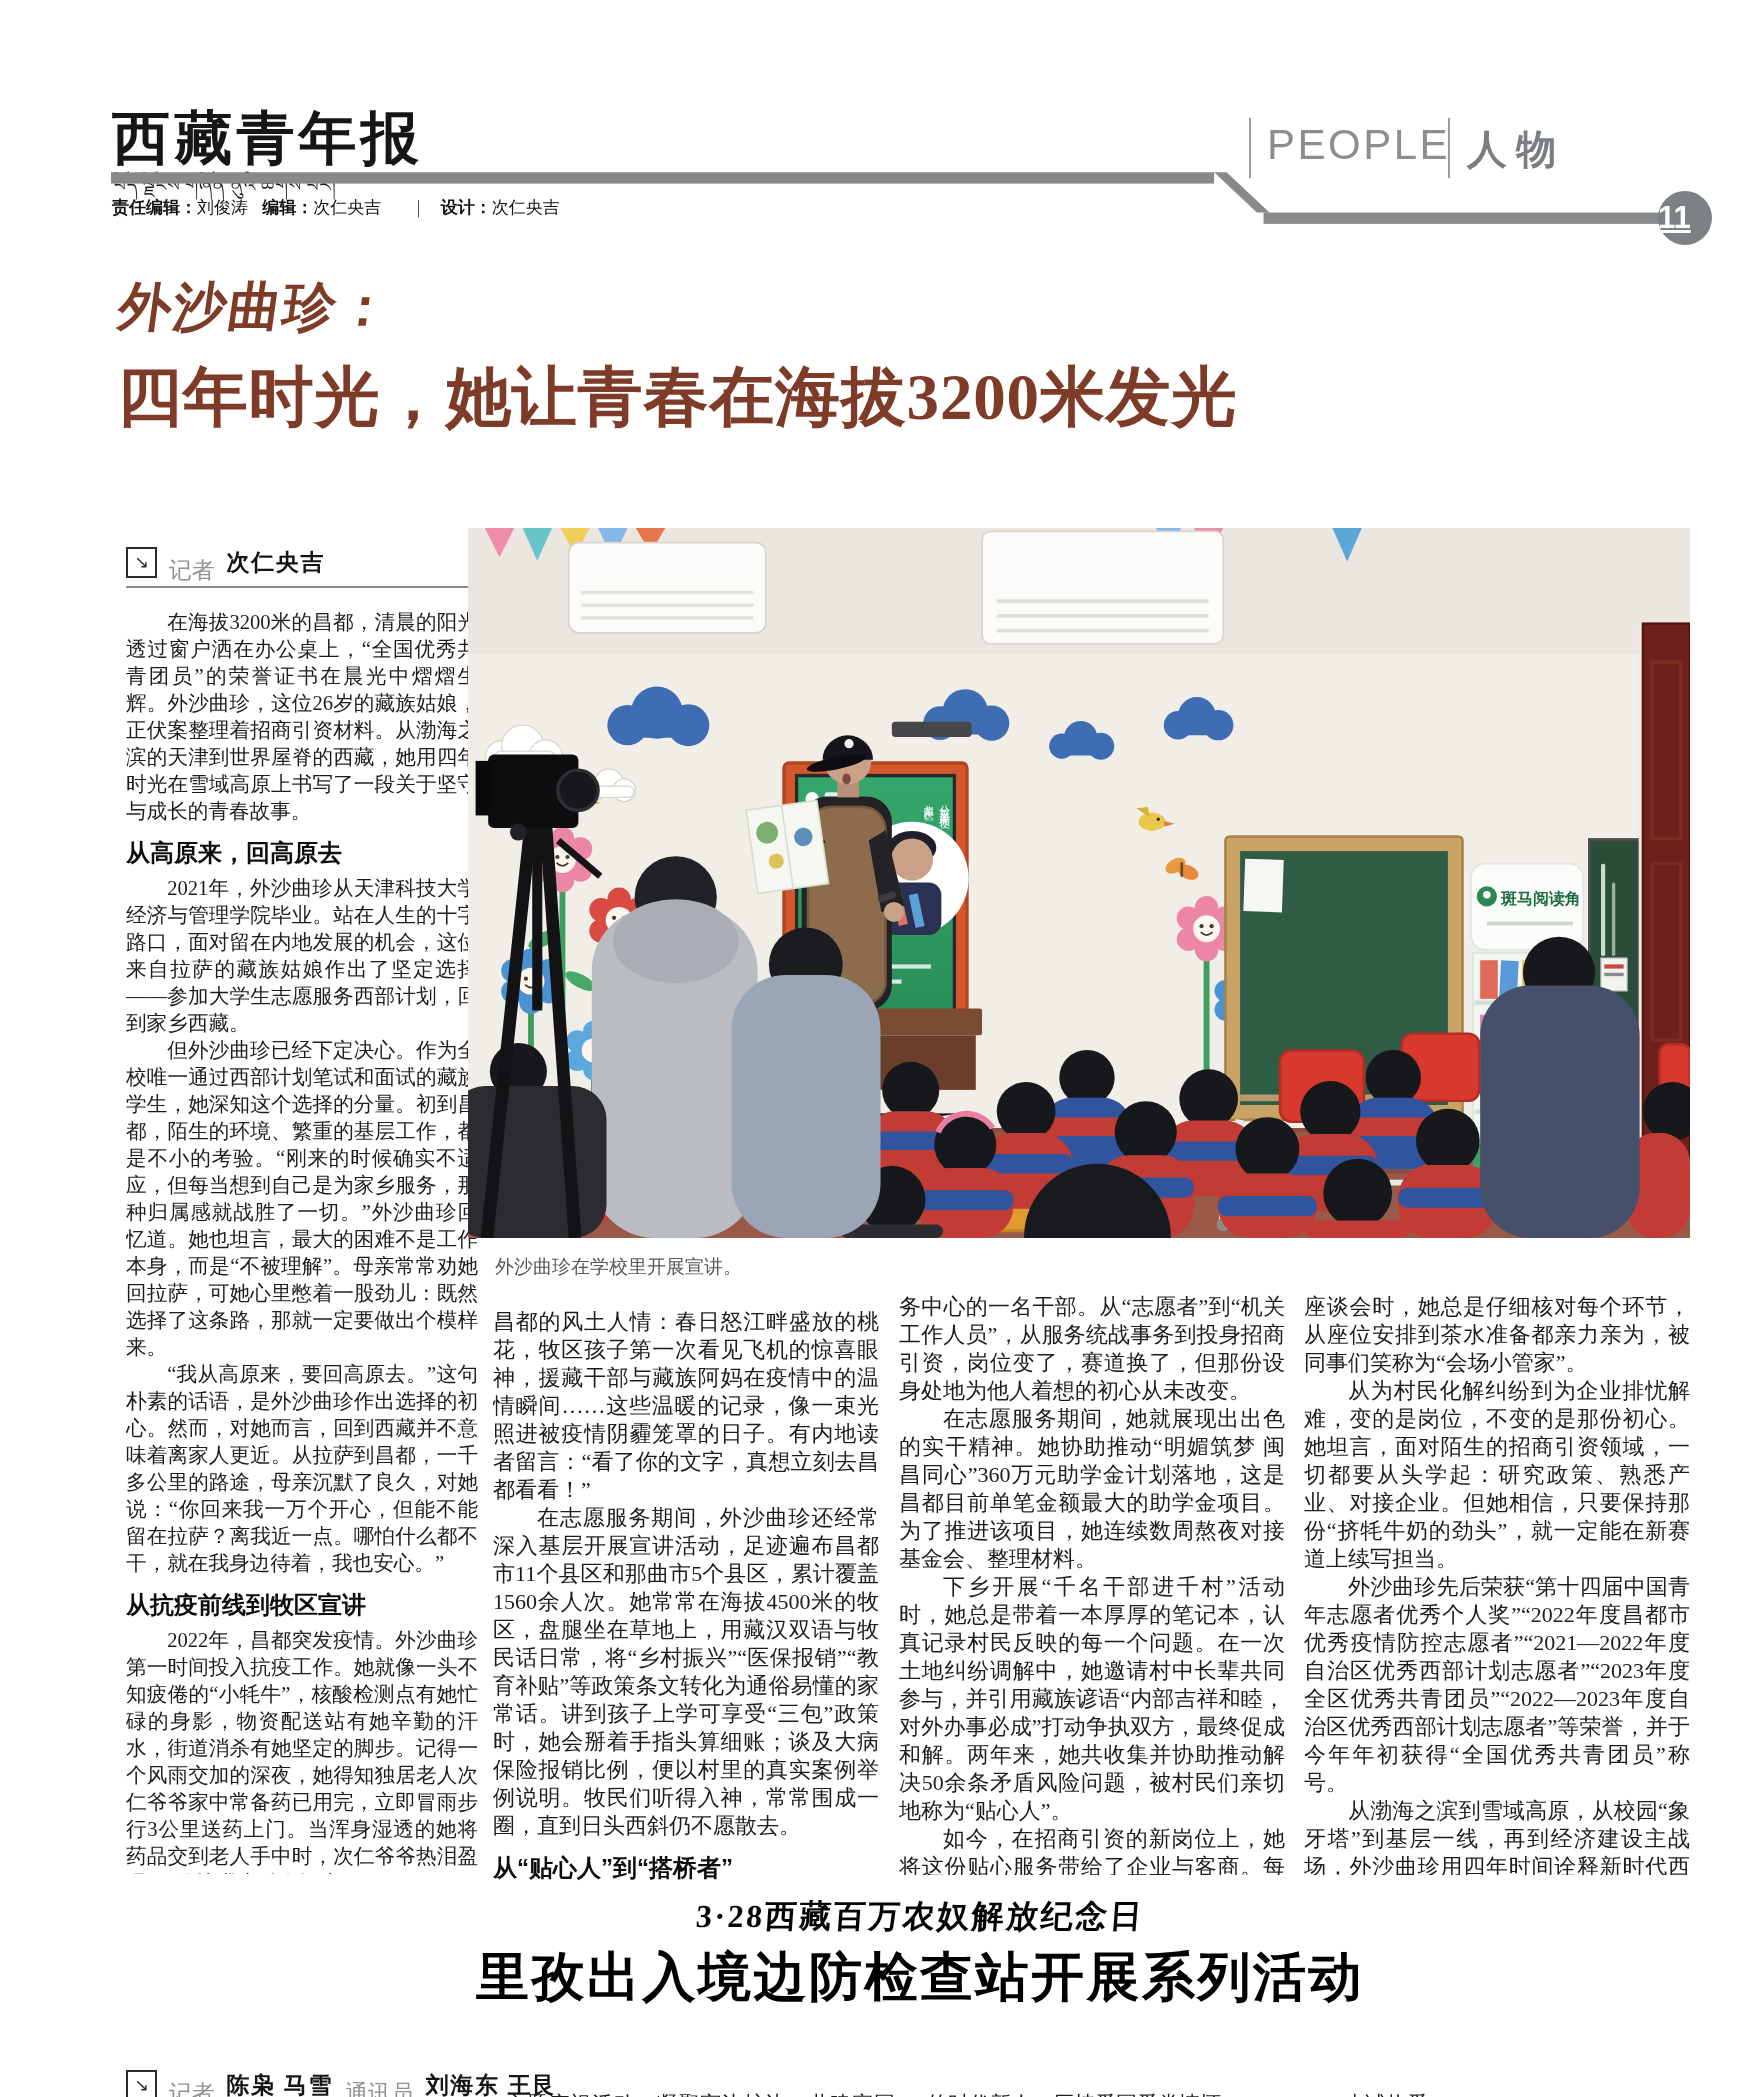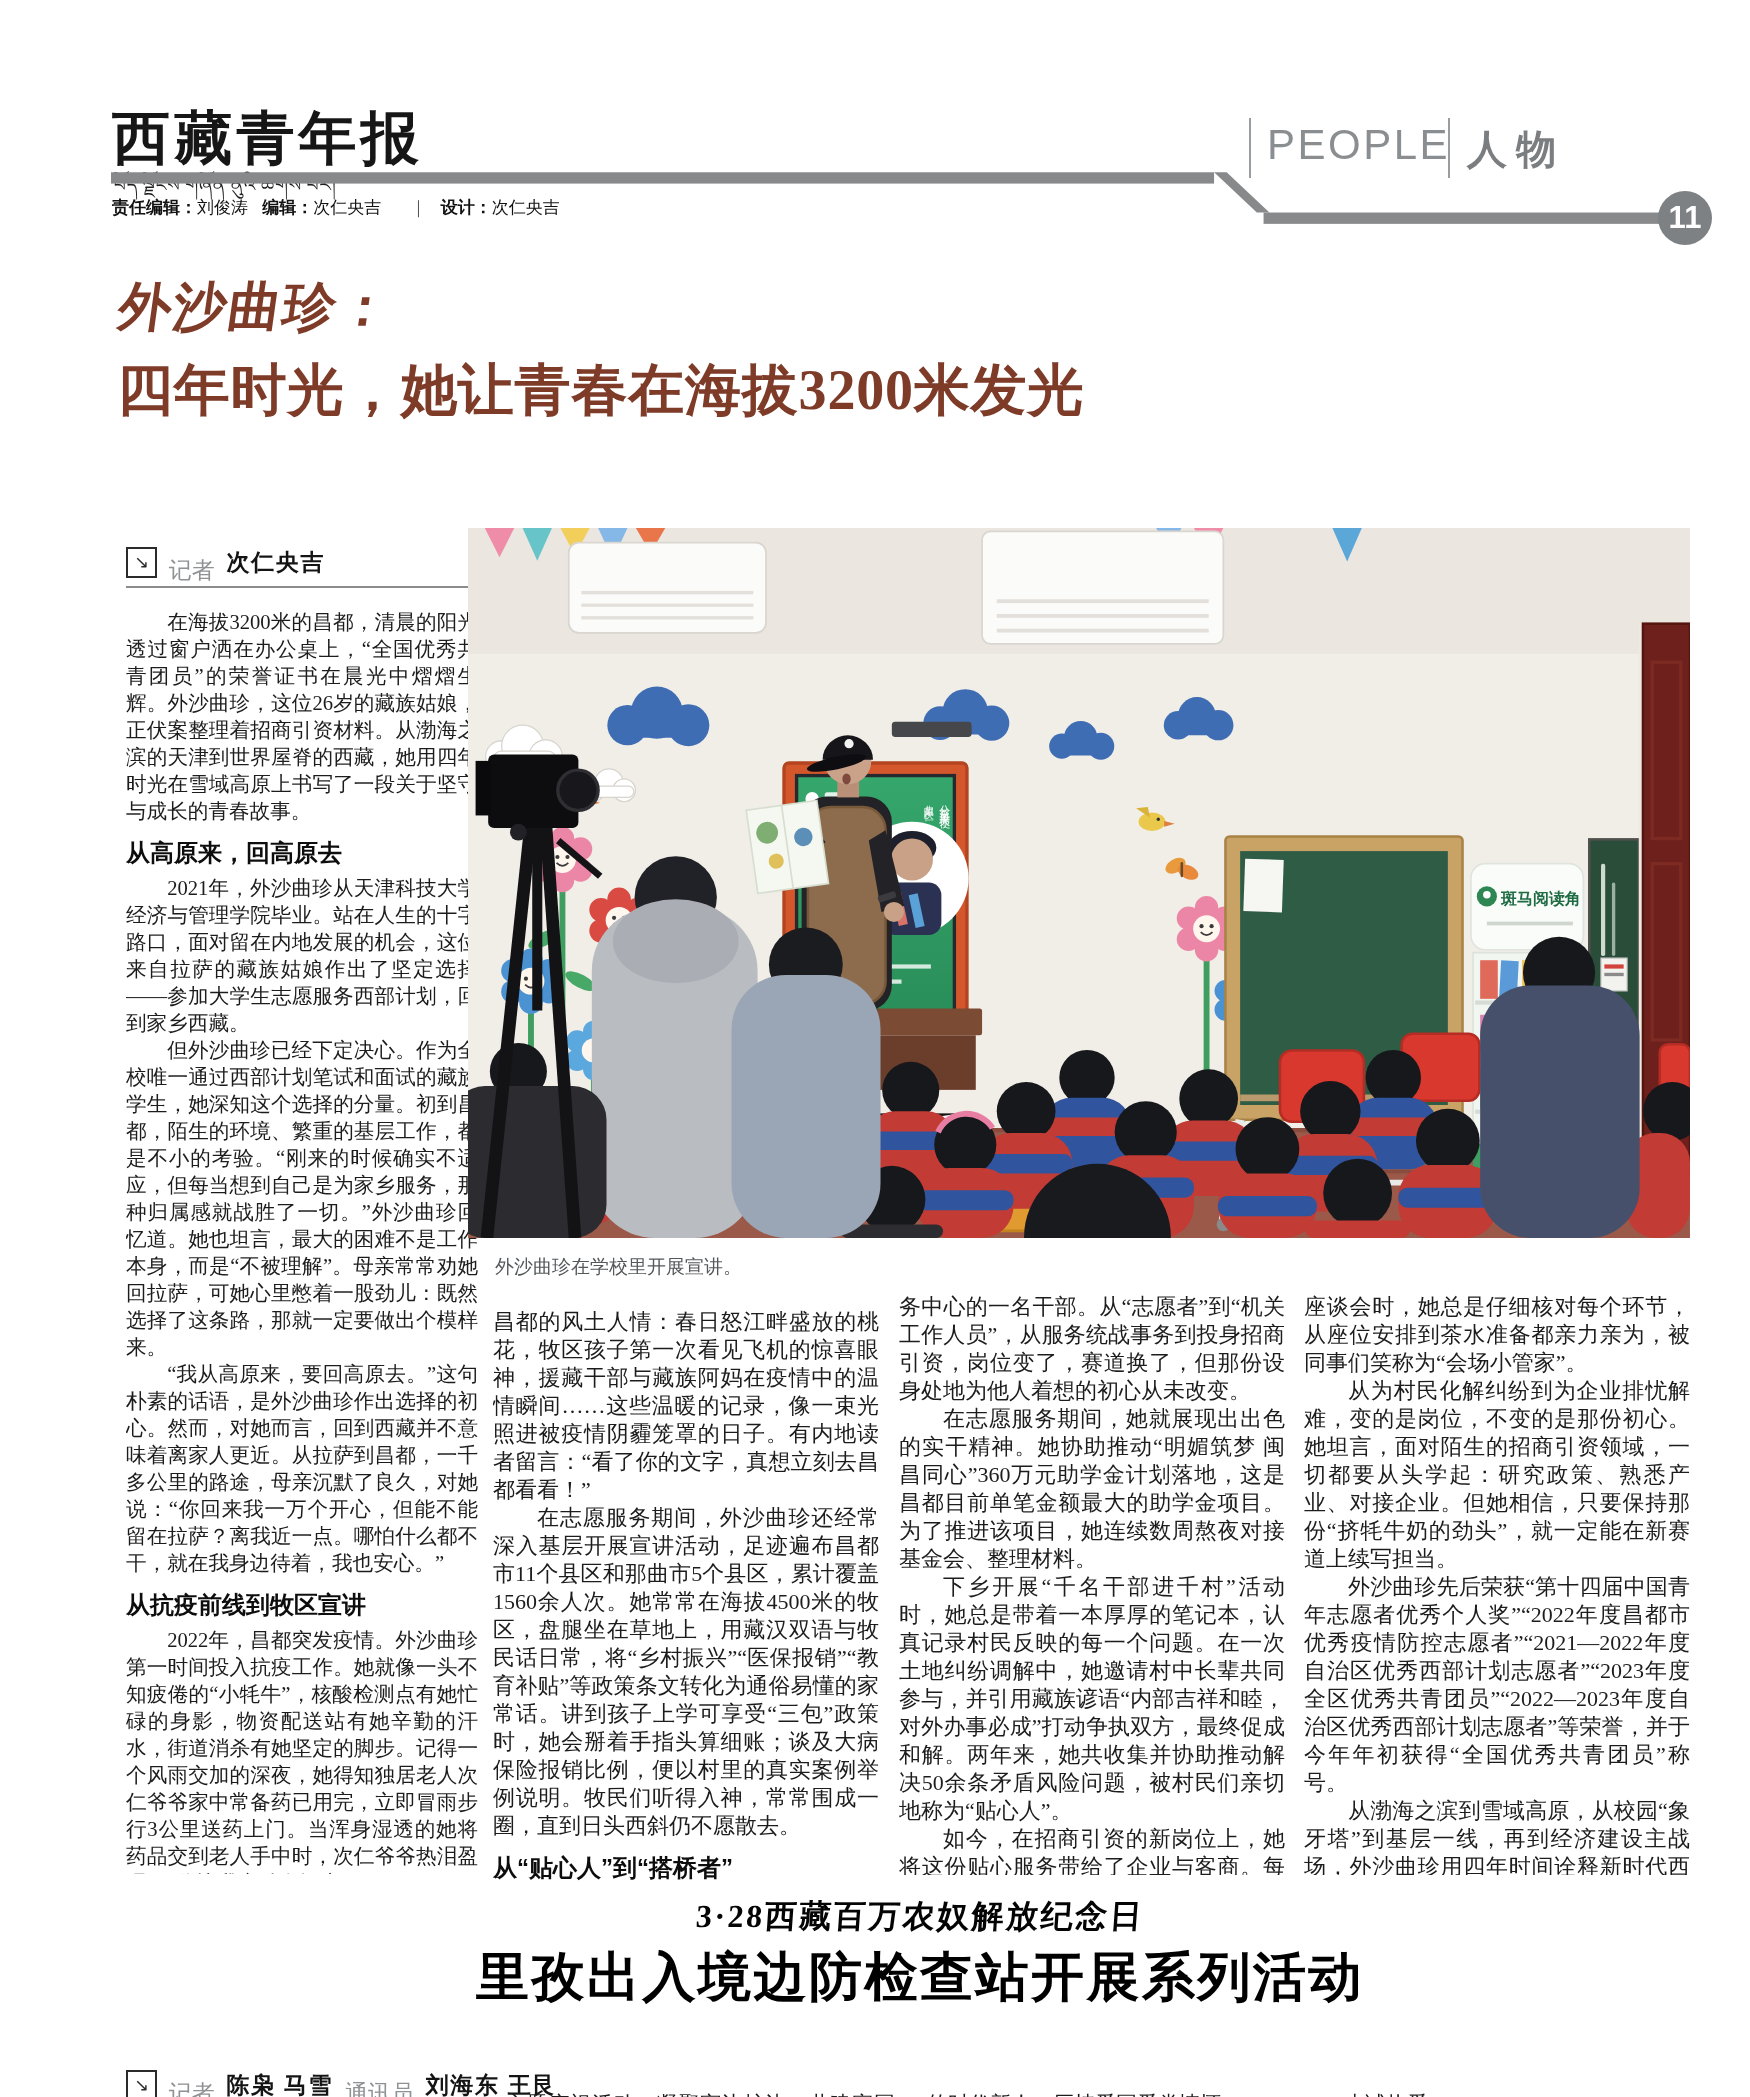--- a/index.html
+++ b/index.html
@@ -11,25 +11,25 @@
   .masthead-title{left:112px;top:100px;font-size:58px;font-weight:900;letter-spacing:4.2px;color:#161616;}
   .masthead-tibetan{left:114px;top:164px;font-size:18.5px;color:#1e1e1e;letter-spacing:0.8px;text-align:center;}
   .credits{left:112px;top:196px;font-size:17px;font-family:"Liberation Sans",sans-serif;color:#121212;white-space:nowrap;}
   .credits .clabel{font-weight:bold;}
   .credits .cname{font-weight:normal;margin-right:14.3px;}
   .credits .csep{color:#555;margin:0 14.3px;}
   .vbar{width:1.7px;background:#9a9da0;}
   .section-en{left:1267px;top:121px;font-size:42px;color:#8a8e90;letter-spacing:2.5px;font-family:"Liberation Sans",sans-serif;}
   .section-zh{left:1467px;top:122px;font-size:40px;font-weight:bold;color:#7b7e80;letter-spacing:9.2px;font-family:"Liberation Sans",sans-serif;}
   .page-circle{left:1658px;top:191px;width:54px;height:54px;border-radius:50%;background:#7d8183;
-               color:#fff;font:bold 31px/54px "Liberation Sans",sans-serif;text-align:center;}
+               color:#fff;font:bold 31px/54px "Liberation Sans",sans-serif;text-decoration:underline;}
 
   
   .kicker1{left:119px;top:272px;font-size:53px;font-weight:900;color:#7e3b28;transform:skewX(-8deg);letter-spacing:1.7px;}
-  .headline1{left:117px;top:353px;font-size:56px;font-weight:900;color:#7e3b28;letter-spacing:0.8px;white-space:nowrap;}
+  .headline1{left:117px;top:353px;font-size:65px;font-weight:900;color:#7e3b28;letter-spacing:0.8px;white-space:nowrap;}
 
   .byline{display:flex;align-items:center;gap:11.7px;font-family:"Liberation Sans",sans-serif;}
   .byline-icon{width:27px;height:27px;border:2.1px solid #2b2b2b;display:flex;align-items:center;justify-content:center;
                font-size:17.6px;color:#2b2b2b;flex:0 0 auto;}
   .byline-label{font-size:23px;color:#8f9294;margin-top:16px;}
   .byline-name{font-size:23px;color:#141414;font-weight:bold;letter-spacing:1.7px;}
   .hrule{height:1.7px;background:#8c8c8c;}
 
   .coltext{text-align:justify;overflow:hidden;color:#1c1c1c;}
   .col-left{left:126px;top:609px;width:352px;height:1265px;font-size:20.6px;line-height:27px;}

